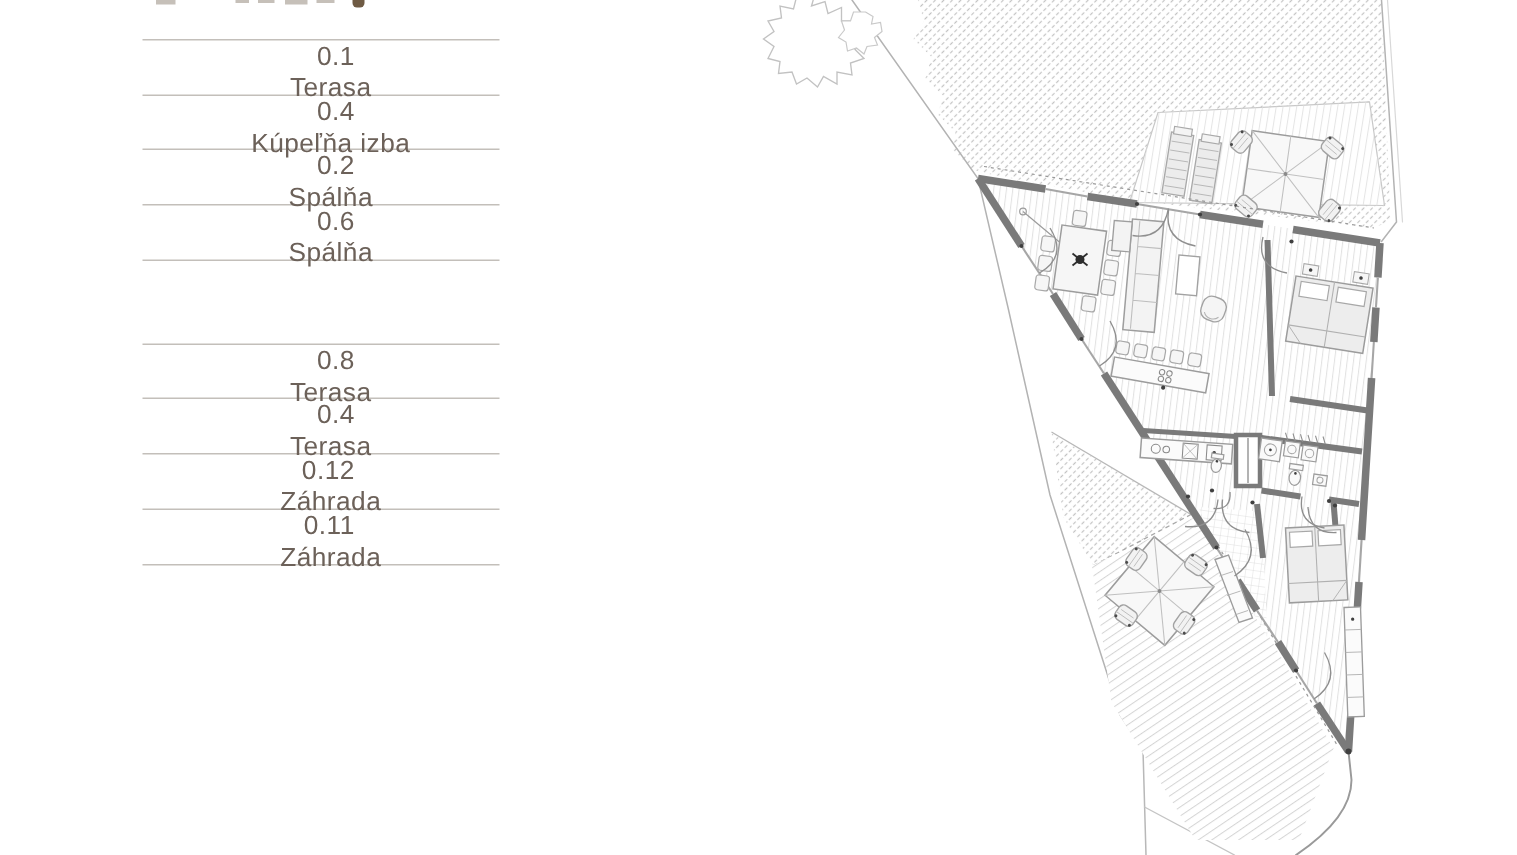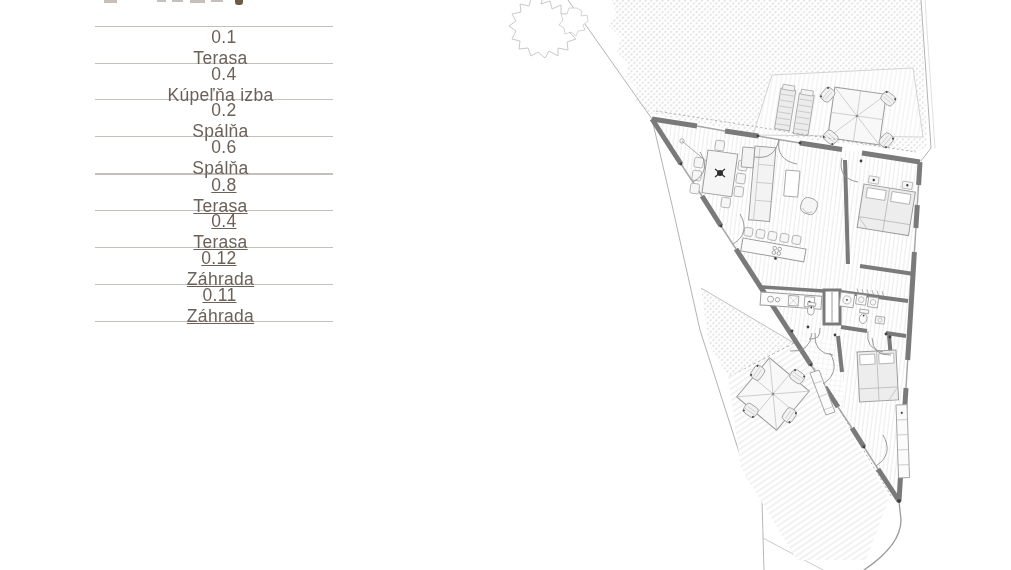--- a/index.html
+++ b/index.html
@@ -1,20 +1,20 @@
 <!DOCTYPE html>
 <html><head>
 <meta charset="utf-8">
 <style>
   html,body{margin:0;padding:0;background:#ffffff;}
   body{position:relative;width:1011px;height:570px;overflow:hidden;
        font-family:"Liberation Sans",sans-serif;}
   .legend{position:absolute;left:95px;top:0;width:238px;color:#6c6159;}
   .legend-group{border-top:1px solid #c3bfba;}
-  .legend-group.second{text-decoration:underline;}
+  .legend-group.second{margin-top:55px;}
   .legend-row{height:35.7px;display:flex;align-items:center;
               border-bottom:1px solid #c3bfba;font-size:17.5px;letter-spacing:.3px;flex-direction:column;}
   .legend-row .no{width:45px;text-align:right;white-space:pre;}
   .legend-row .nm{margin-left:13px;white-space:pre;}
   .legend-group.first{margin-top:26px;}
   .title-frag{position:absolute;left:0;top:0;width:238px;height:6px;}
   .title-frag i{position:absolute;top:0;background:#c6c0b9;display:block;}
   .title-frag .f1{left:9px;width:13px;height:3px;}
   .title-frag .f2{left:62px;width:9px;height:2px;}
   .title-frag .f3{left:77px;width:11px;height:2px;}

